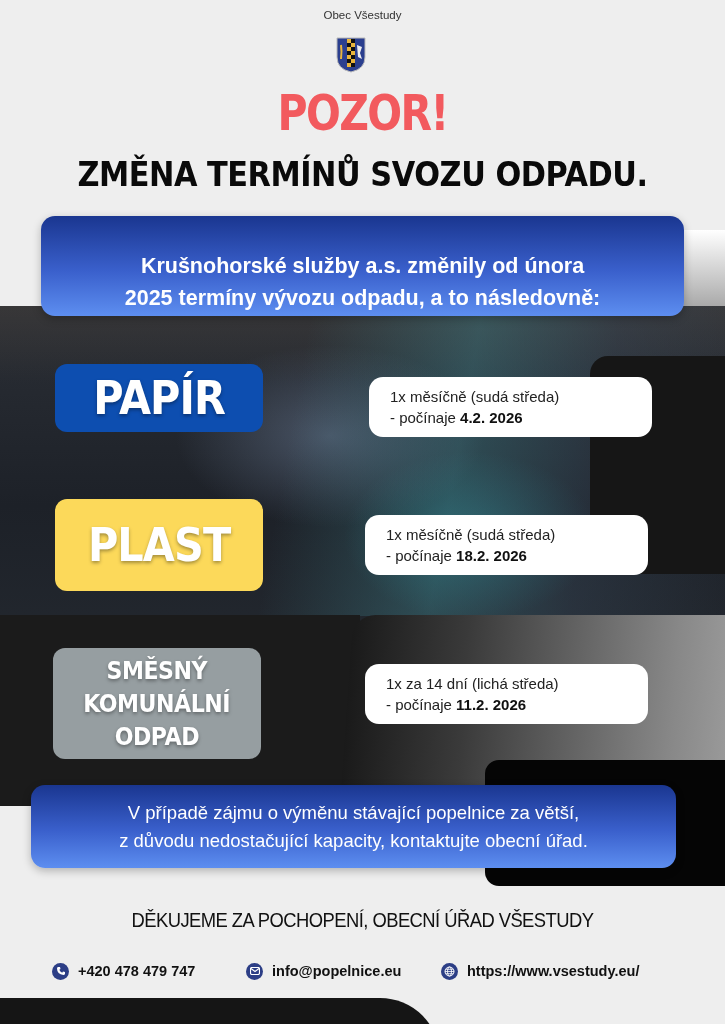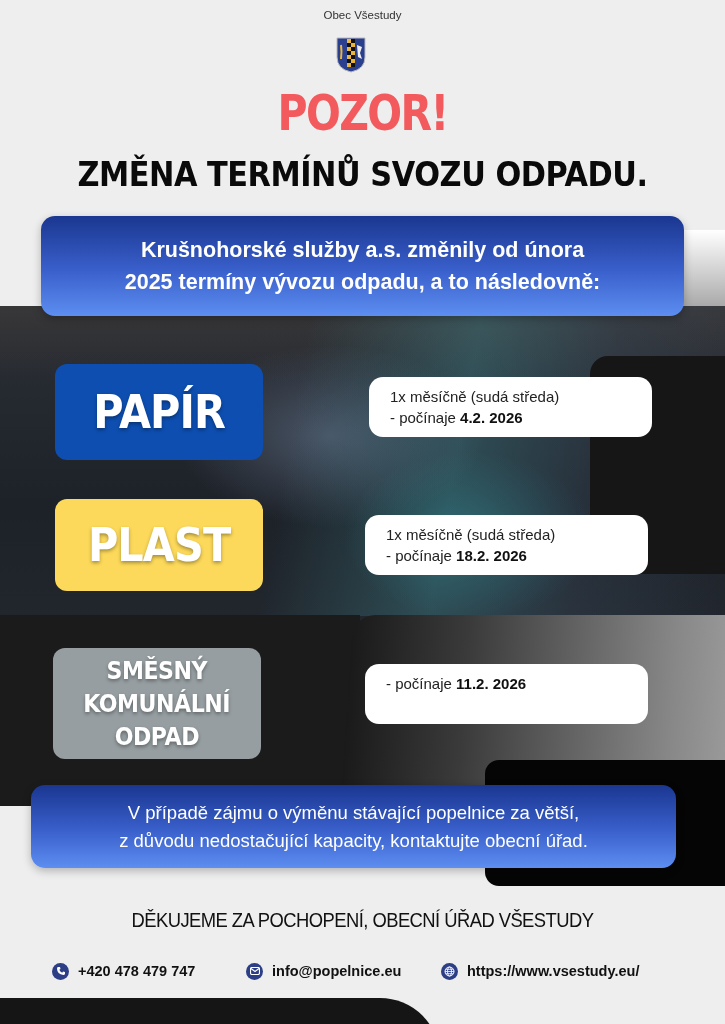--- a/index.html
+++ b/index.html
@@ -32,21 +32,21 @@
     }
 
     
     .blue-box {
       background: linear-gradient(180deg, #1a3690 0%, #3a60cc 55%, #5d8ef0 100%);
       border-radius: 14px; color: #fff; text-align: center;
       box-shadow: 0 3px 8px rgba(0,0,0,0.25);
     }
     .intro-box {
       left: 41px; top: 216px; width: 643px; height: 100px;
-      font-weight: bold; font-size: 21.5px; line-height: 32px; padding-top: 18px;
+      font-weight: bold; font-size: 21.5px; line-height: 32px; padding-top: 34px;
       z-index: 5;
     }
     .note-box {
       left: 31px; top: 785px; width: 645px; height: 83px;
       font-size: 18.5px; line-height: 28px; padding-top: 14px;
       z-index: 5;
     }
 
     
     .photo-band {
@@ -93,21 +93,21 @@
       background: #151515; border-radius: 0 60px 0 0; z-index: 1;
     }
 
     
     .cat {
       border-radius: 12px; color: #fff; text-align: center; z-index: 6;
       font-family: "DejaVu Sans", sans-serif; font-weight: bold;
       text-shadow: 0 2px 4px rgba(0,0,0,0.35);
       display: flex; align-items: center; justify-content: center;
     }
-    .cat-papir { left: 55px; top: 364px; width: 208px; height: 96px; background: #0d4eb0; font-size: 46px; letter-spacing: -1px; }
+    .cat-papir { left: 55px; top: 364px; width: 208px; height: 68px; background: #0d4eb0; font-size: 46px; letter-spacing: -1px; }
     .cat-plast { left: 55px; top: 499px; width: 208px; height: 92px; background: #fcd95a; font-size: 46px; letter-spacing: -1px; }
     .cat-smesny { left: 53px; top: 648px; width: 208px; height: 111px; background: #969ea1; font-size: 24.5px; line-height: 33px; flex-direction: column; letter-spacing: -0.5px; }
     .cat span { display: block; transform: scaleX(0.9); }
 
     
     .sched {
       background: #fff; border-radius: 14px; z-index: 6;
       font-size: 15px; color: #222; line-height: 21px; padding: 9px 0 0 21px;
     }
     .sched b { font-weight: bold; color: #111; }
@@ -192,20 +192,21 @@
   <div>1x měsíčně (sudá středa)</div>
   <div><span>- počínaje </span><b>18.2. 2026</b></div>
 </div>
 
 <div class="abs cat cat-smesny">
   <span>SMĚSNÝ</span>
   <span>KOMUNÁLNÍ</span>
   <span>ODPAD</span>
 </div>
 <div class="abs sched sched-3">
+  <div>1x za 14 dní (lichá středa)</div>
   <div><span>- počínaje </span><b>11.2. 2026</b></div>
 </div>
 
 <div class="abs blue-box note-box">
   <div>V případě zájmu o výměnu stávající popelnice za větší,</div>
   <div>z důvodu nedostačující kapacity, kontaktujte obecní úřad.</div>
 </div>
 
 <div class="abs thanks">DĚKUJEME ZA POCHOPENÍ, OBECNÍ ÚŘAD VŠESTUDY</div>
 <div class="abs contacts">

